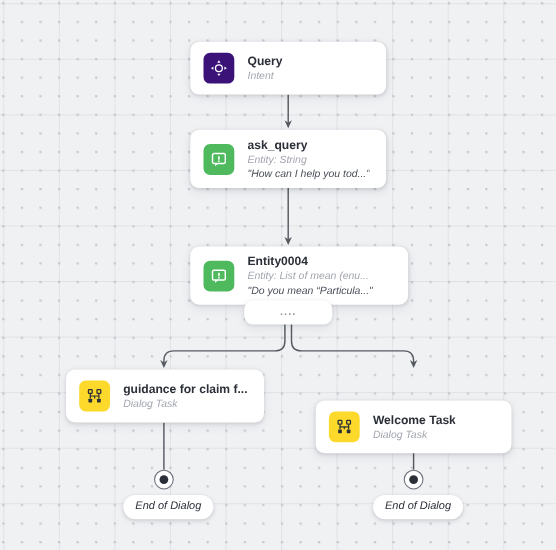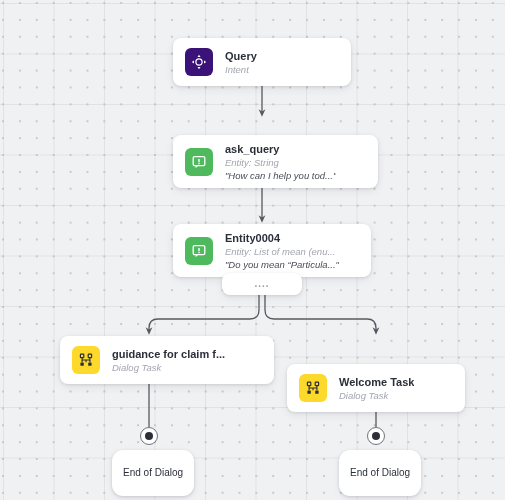--- a/index.html
+++ b/index.html
@@ -90,25 +90,25 @@
   .node-quote {
     font-size: 9.5px;
     color: #4a4e58;
     font-style: italic;
     line-height: 13px;
     white-space: nowrap;
   }
 
   
   #node-query      { left: 173px; top: 38px;  width: 178px; height: 48px; }
-  #node-askquery   { left: 173px; top: 135px; width: 205px; height: 53px; }
+  #node-askquery   { left: 173px; top: 118px; width: 178px; height: 53px; }
   #node-entity     { left: 173px; top: 224px; width: 198px; height: 53px; }
   #node-dots       { left: 222px; top: 273px; width: 80px;  height: 22px;
                      justify-content: center; padding: 0; }
-  #node-guidance   { left: 60px;  top: 336px; width: 214px; height: 48px; }
+  #node-guidance   { left: 60px;  top: 336px; width: 180px; height: 48px; }
   #node-welcome    { left: 287px; top: 336px; width: 178px; height: 48px; margin-top: 28px; }
 
   .dots-label {
     font-size: 10px;
     font-weight: bold;
     color: #9a9da6;
     letter-spacing: 1px;
     line-height: 10px;
   }
 
@@ -135,23 +135,24 @@
   #term-left  { left: 140px; top: 427px; }
   #term-right { left: 367px; top: 427px; }
 
   .endlabel {
     position: absolute;
     background: #ffffff;
     border-radius: 11px;
     box-shadow: 0 1px 3px rgba(30,35,50,0.15), 0 2px 7px rgba(30,35,50,0.07);
     font-size: 10px;
     color: #2b2f38;
-    padding: 17px 11px;
+    padding: 5px 11px;
     white-space: nowrap;
     line-height: 12px;
+    font-style: italic;
   }
   #endlabel-left  { left: 112px; top: 450px; }
   #endlabel-right { left: 339px; top: 450px; }
 </style>
 </head>
 <body>
 
 <div id="canvas">
 
   <svg id="wires" viewBox="0 0 505 500" xmlns="http://www.w3.org/2000/svg">

